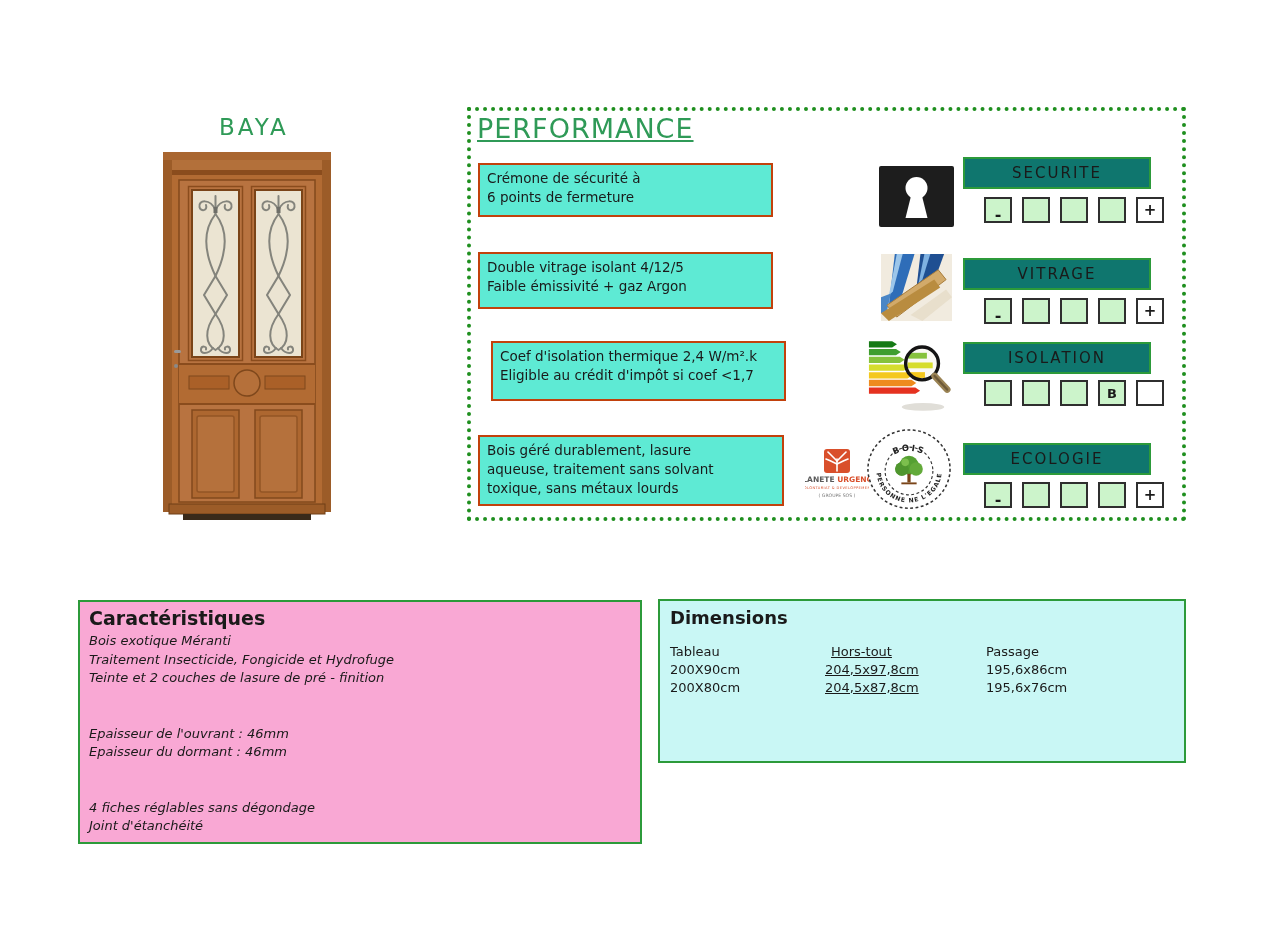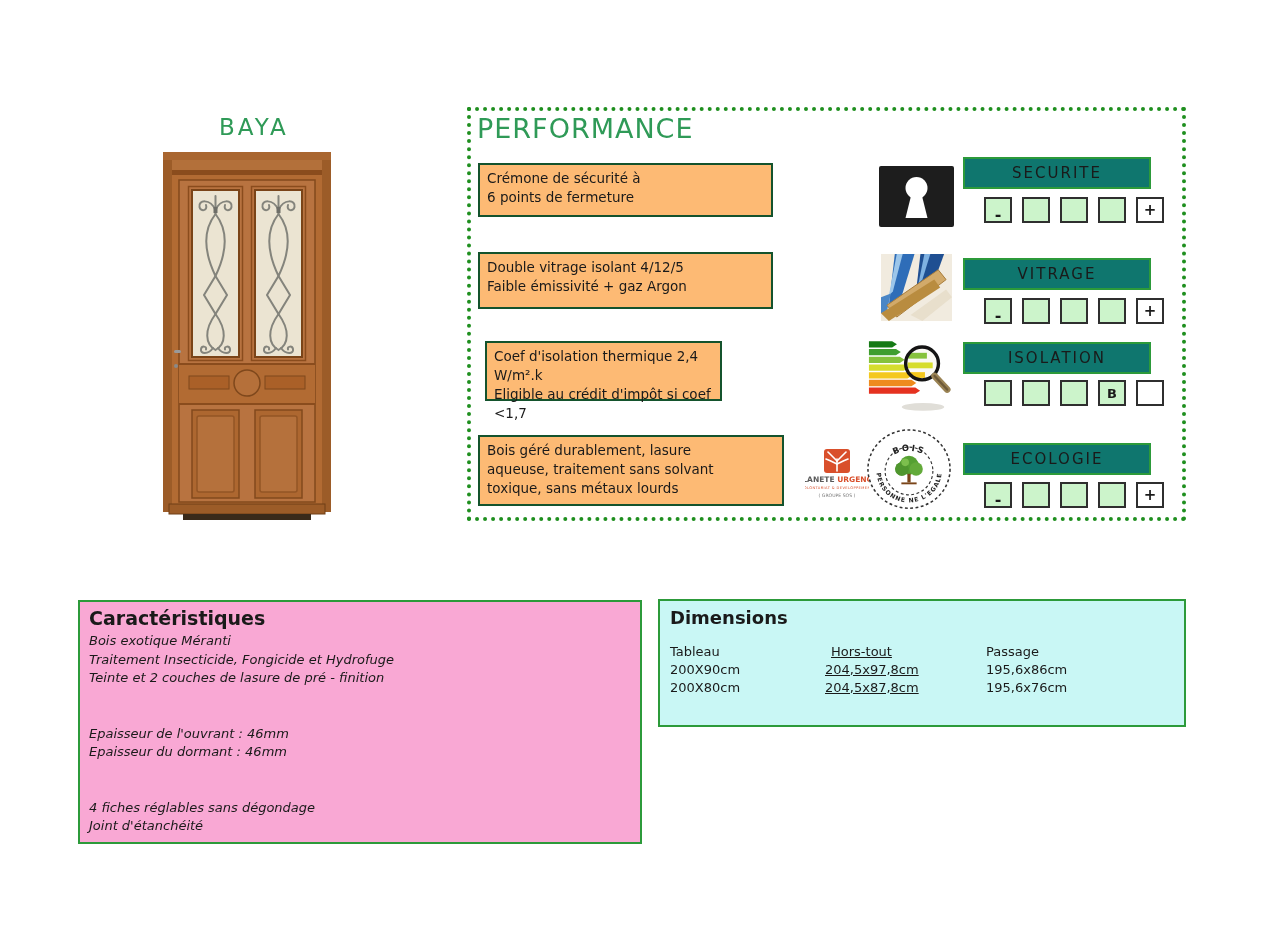--- a/index.html
+++ b/index.html
@@ -8,25 +8,25 @@
   #canvas { position:relative; width:1269px; height:951px; background:#ffffff; overflow:hidden; }
 
   
   .baya-title { position:absolute; left:219px; top:114px; font-size:23px; letter-spacing:3px; color:#2f9a57; }
 
   
   .door-svg { position:absolute; left:163px; top:152px; }
 
   
   .perf-box { position:absolute; left:467px; top:107px; width:719px; height:414px; border:4px dotted #1f8f1f; }
-  .perf-title { position:absolute; left:6px; top:2px; font-size:27px; color:#2f9a57; letter-spacing:1px; }
-  .desc-box { position:absolute; border:2px solid #14532d; background:#fdba74; font-size:13.5px; line-height:19px; padding:4px 7px; white-space:pre-line; }
+  .perf-title { position:absolute; left:6px; top:2px; font-size:27px; color:#2f9a57; letter-spacing:1px;text-decoration:underline; }
+  .desc-box { position:absolute; border:2px solid #c2410c; background:#5eead4; font-size:13.5px; line-height:19px; padding:4px 7px; white-space:pre-line; }
   .desc-0 { left:7px;  top:52px;  width:295px; height:54px; }
   .desc-1 { left:7px;  top:141px; width:295px; height:57px; }
-  .desc-2 { left:14px; top:230px; width:237px; height:60px; }
+  .desc-2 { left:20px; top:230px; width:295px; height:60px; }
   .desc-3 { left:7px;  top:324px; width:306px; height:71px; }
 
   .perf-icon { position:absolute; }
   .icon-keyhole { left:408px; top:55px; }
   .icon-window  { left:410px; top:142px; }
   .icon-energy  { left:396px; top:227px; }
   .icon-pu      { left:334px; top:338px; }
   .icon-stamp   { left:394px; top:317px; }
 
   .perf-label { position:absolute; left:492px; width:188px; height:32px; border:2px solid #2c9a3a; background:#0f766e;
@@ -42,21 +42,21 @@
   .mark-plus { font-size:15px; }
   .mark-letter { font-size:13px; }
 
   
   .char-box { position:absolute; left:78px; top:600px; width:564px; height:244px; background:#f9a8d4;
               border:2px solid #2c9a3a; padding:5px 9px; }
   .char-title { font-size:19px; font-weight:bold; margin-bottom:3px; }
   .char-line { font-style:italic; font-size:13px; line-height:18.5px; min-height:18.5px; }
 
   
-  .dim-box { position:absolute; left:658px; top:599px; width:528px; height:128px; background:#c9f7f5;
+  .dim-box { position:absolute; left:658px; top:599px; width:528px; height:164px; background:#c9f7f5;
              border:2px solid #2c9a3a; padding:6px 10px; }
   .dim-title { font-size:18px; font-weight:bold; }
   .dim-table { margin-top:15px; font-size:13px; }
   .dim-head-row, .dim-row { display:grid; grid-template-columns:132px 150px 1fr; line-height:18px;gap:15px; }
   .dim-cell.c1 { padding-left:8px;text-decoration:underline; }
   .dim-head.c1 { padding-left:14px; }
   .dim-head.c2 { padding-left:22px; }
   .dim-cell.c2 { padding-left:4px; }
 </style>
 </head>

